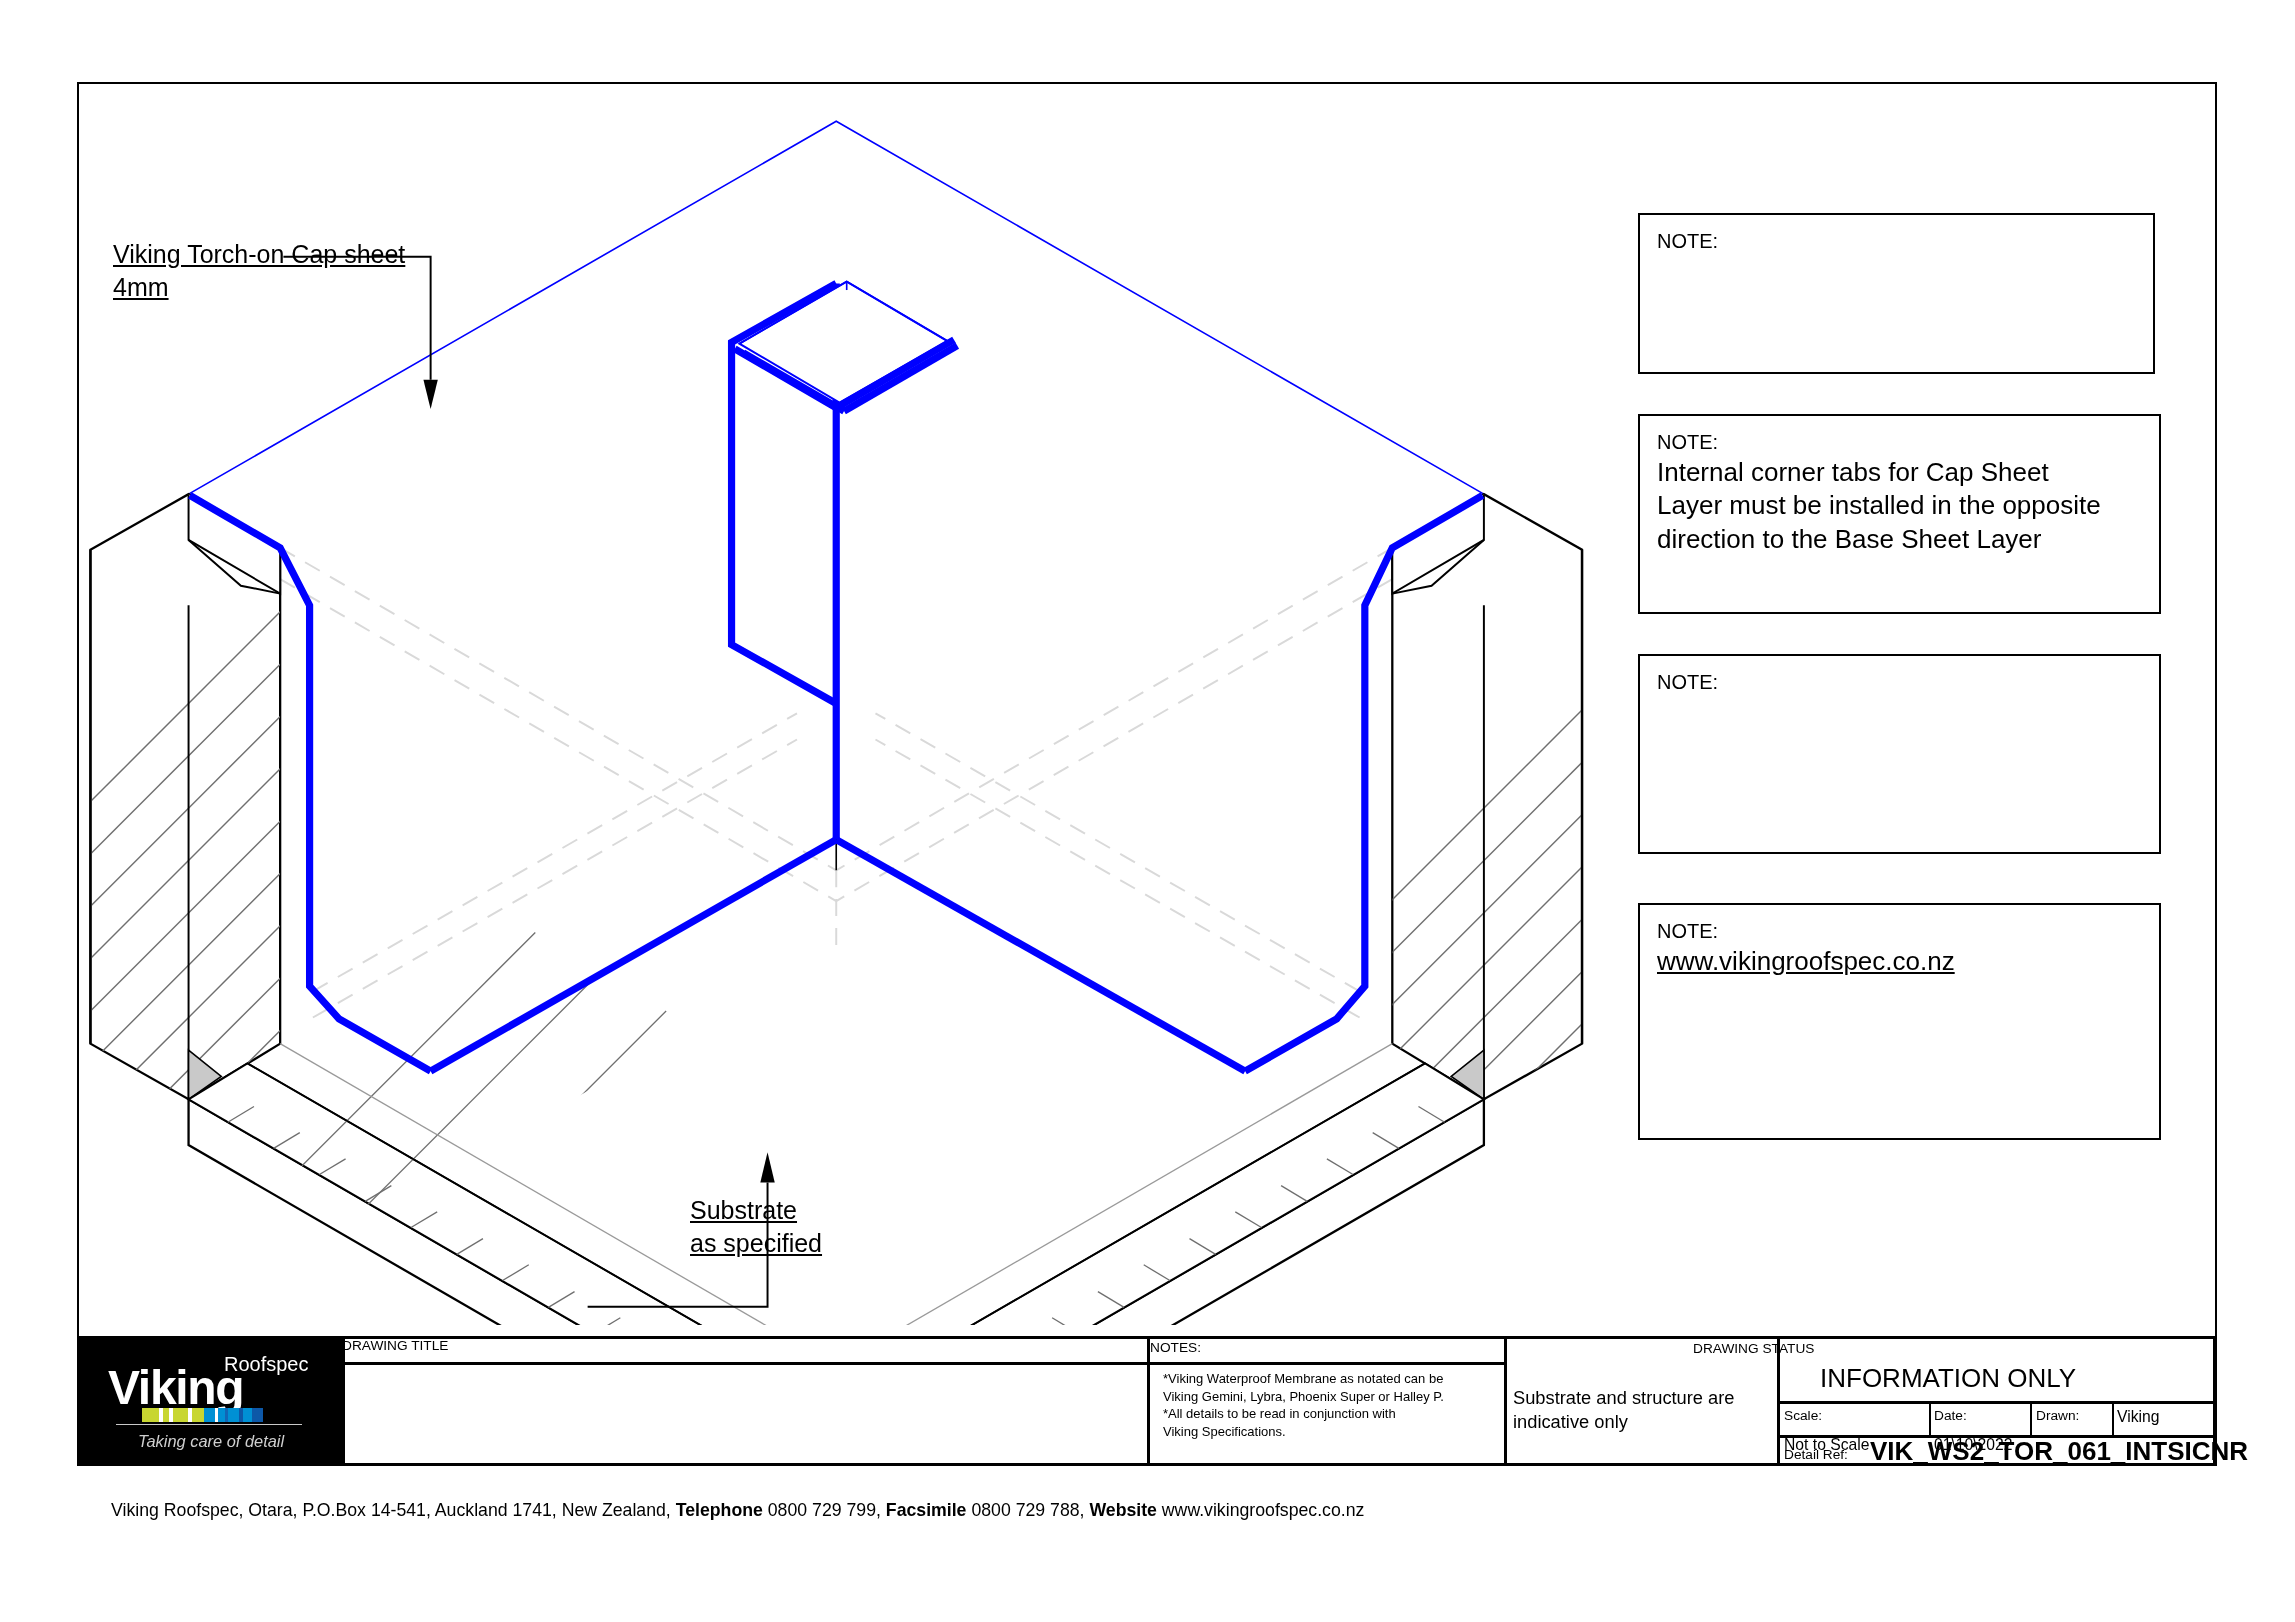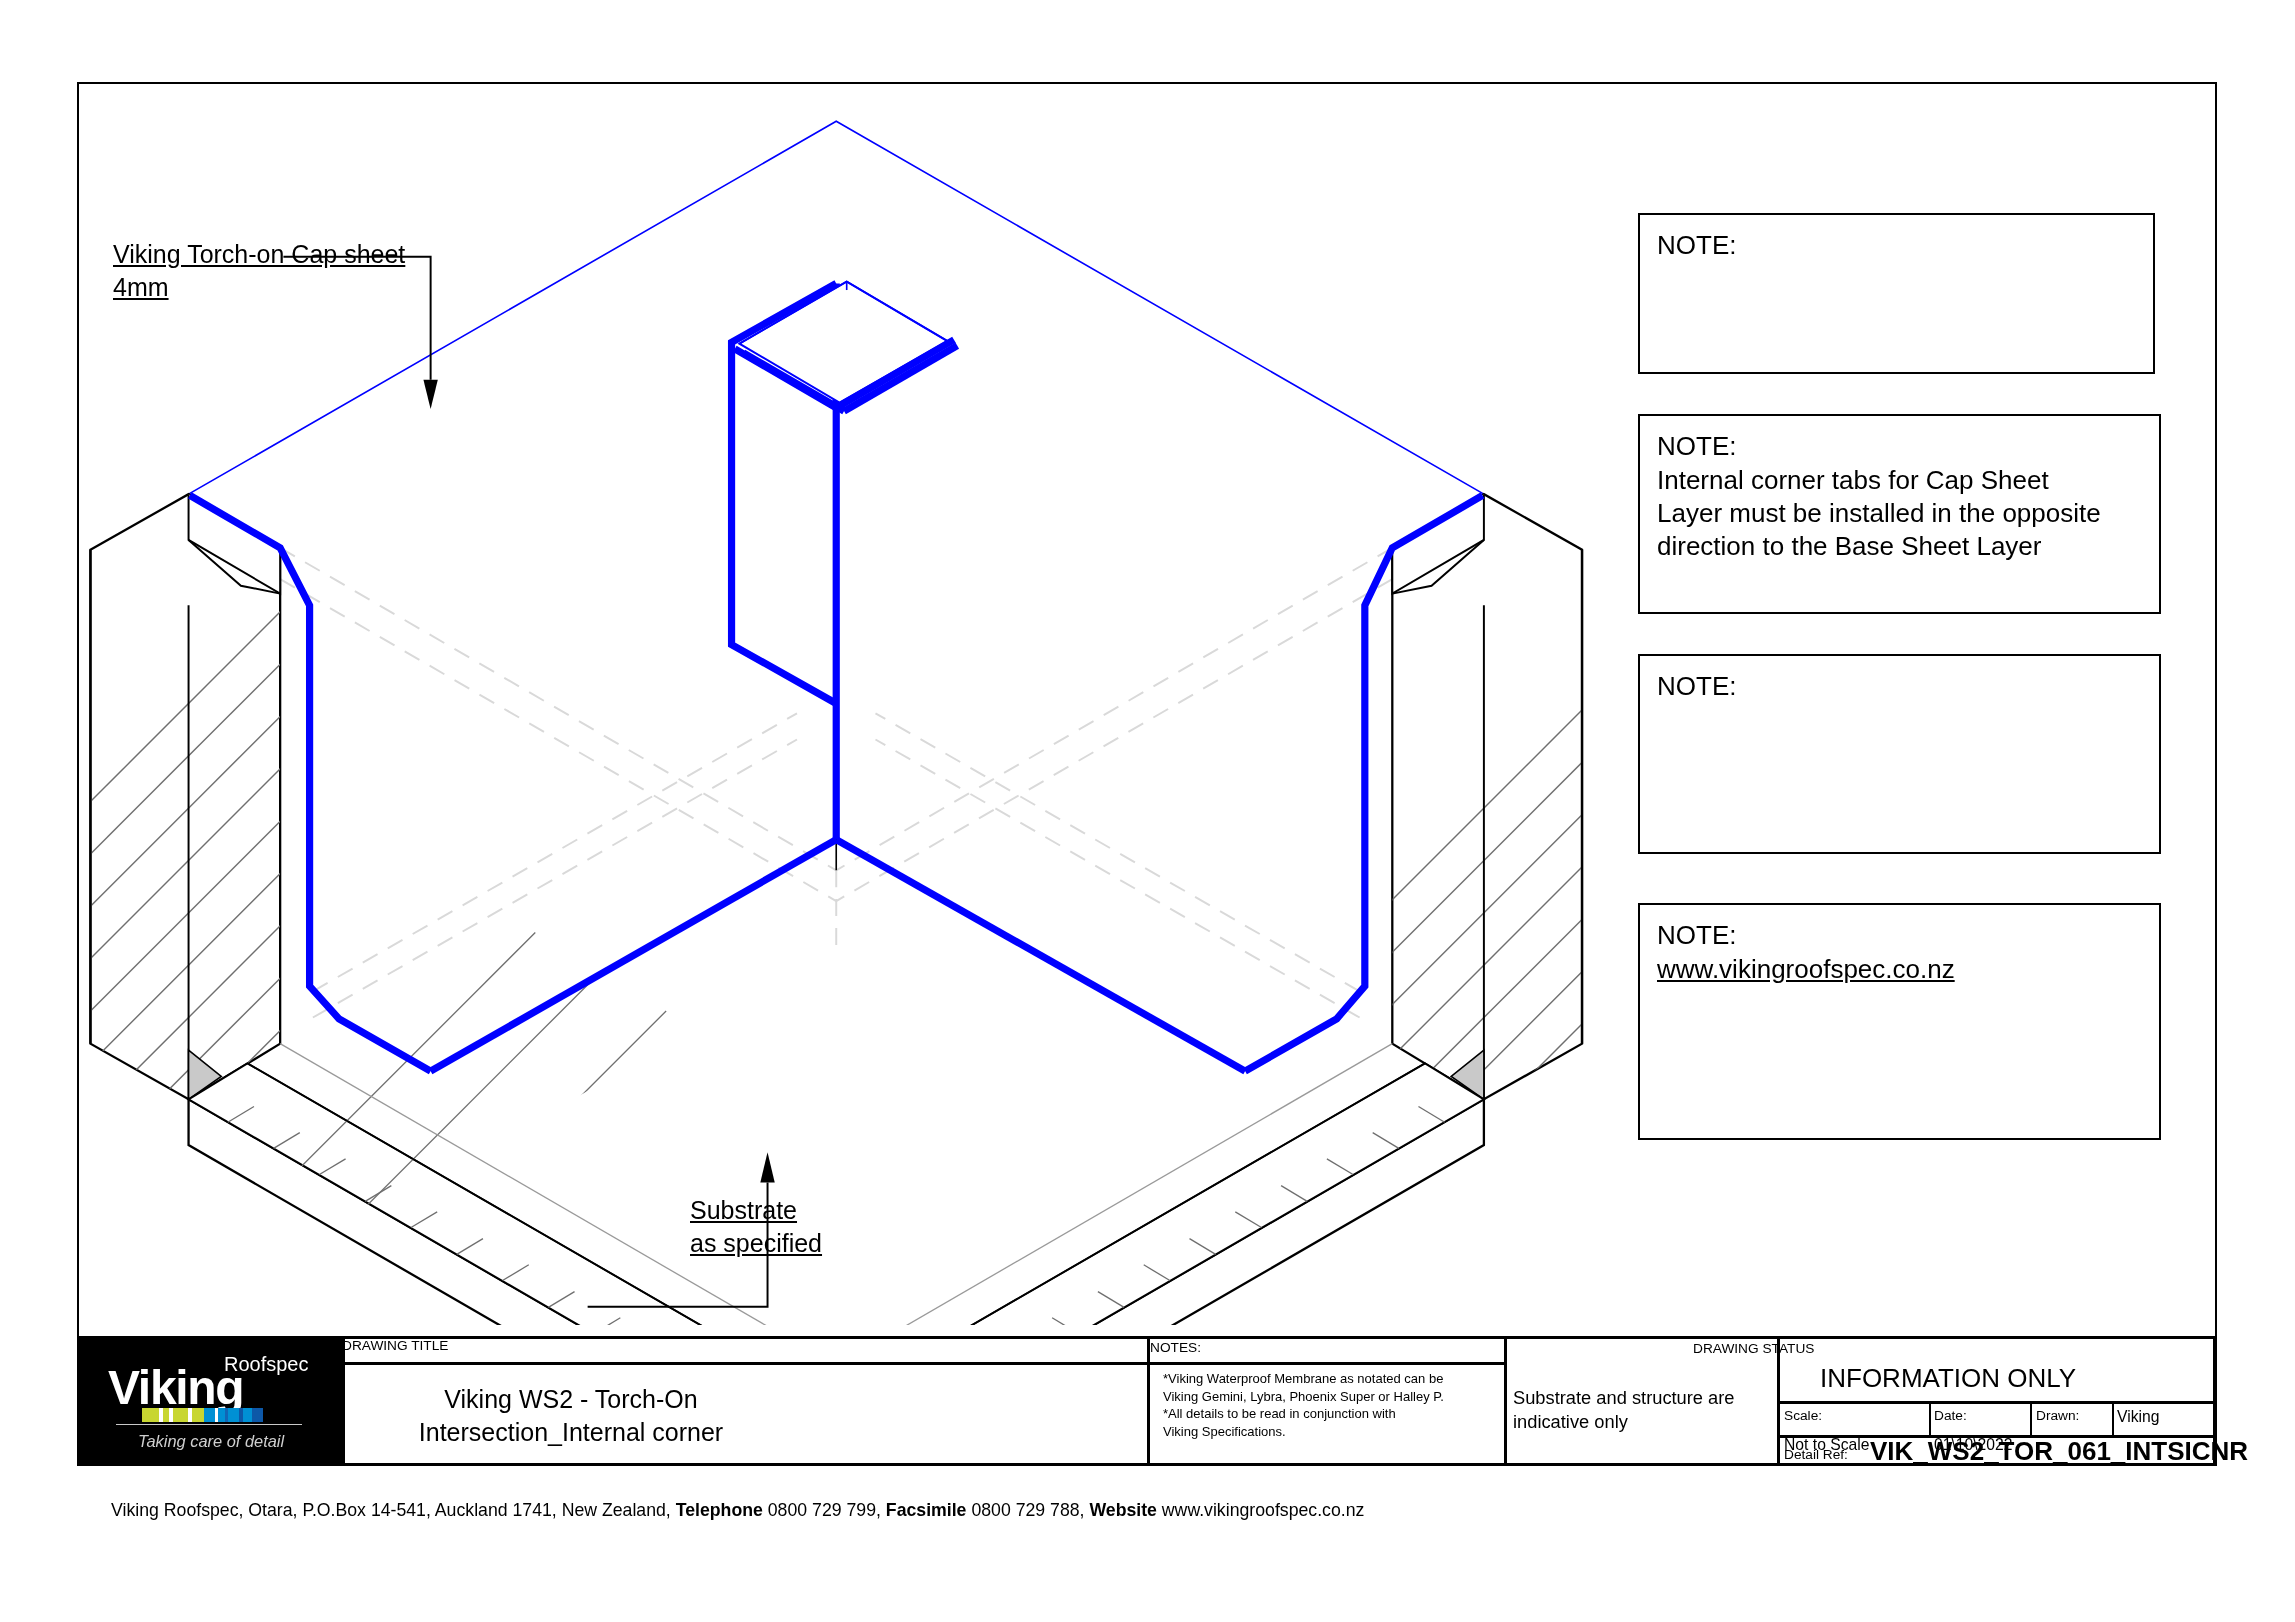--- a/index.html
+++ b/index.html
@@ -51,21 +51,21 @@
 
   
   .note-box {
     position: absolute;
     border: 2.6px solid #000;
     box-sizing: border-box;
     background: #fff;
     padding: 14.4px 17px 13px 17px;
   }
   .note-box .note-head {
-    font-size: 26px;
+    font-size: 20px;
     line-height: 1.28;
   }
   .note-box .note-body {
     font-size: 26px;
     line-height: 1.28;
     white-space: pre-line;
   }
   .note-box .note-link {
     font-size: 26px;
     line-height: 1.28;
@@ -455,22 +455,20 @@
   <div class="tb-line" style="left:1070px;top:26px;width:357px;height:2.6px;"></div>
   <div class="tb-line" style="left:1427px;top:0;width:2.6px;height:130px;"></div>
   <div class="tb-line" style="left:1700px;top:0;width:2.6px;height:130px;"></div>
   <div class="tb-line" style="left:1700px;top:65px;width:440px;height:2.6px;"></div>
   <div class="tb-line" style="left:1700px;top:99px;width:440px;height:2.6px;"></div>
   <div class="tb-line" style="left:1852px;top:65px;width:2px;height:34px;"></div>
   <div class="tb-line" style="left:1953px;top:65px;width:2px;height:34px;"></div>
   <div class="tb-line" style="left:2035px;top:65px;width:2px;height:34px;"></div>
 
   <div class="tb-label" id="tb-drawing-title-label">DRAWING TITLE</div>
-  <div id="tb-drawing-title-value">Viking WS2 - Torch-On
-Intersection_Internal corner</div>
 
   <div class="tb-label" id="tb-notes-label">NOTES:</div>
   <div id="tb-notes-body">*Viking Waterproof Membrane as notated can be
 Viking Gemini, Lybra, Phoenix Super or Halley P.
 *All details to be read in conjunction with
 Viking Specifications.</div>
 
   <div id="tb-indicative">Substrate and structure are
 indicative only</div>
 

